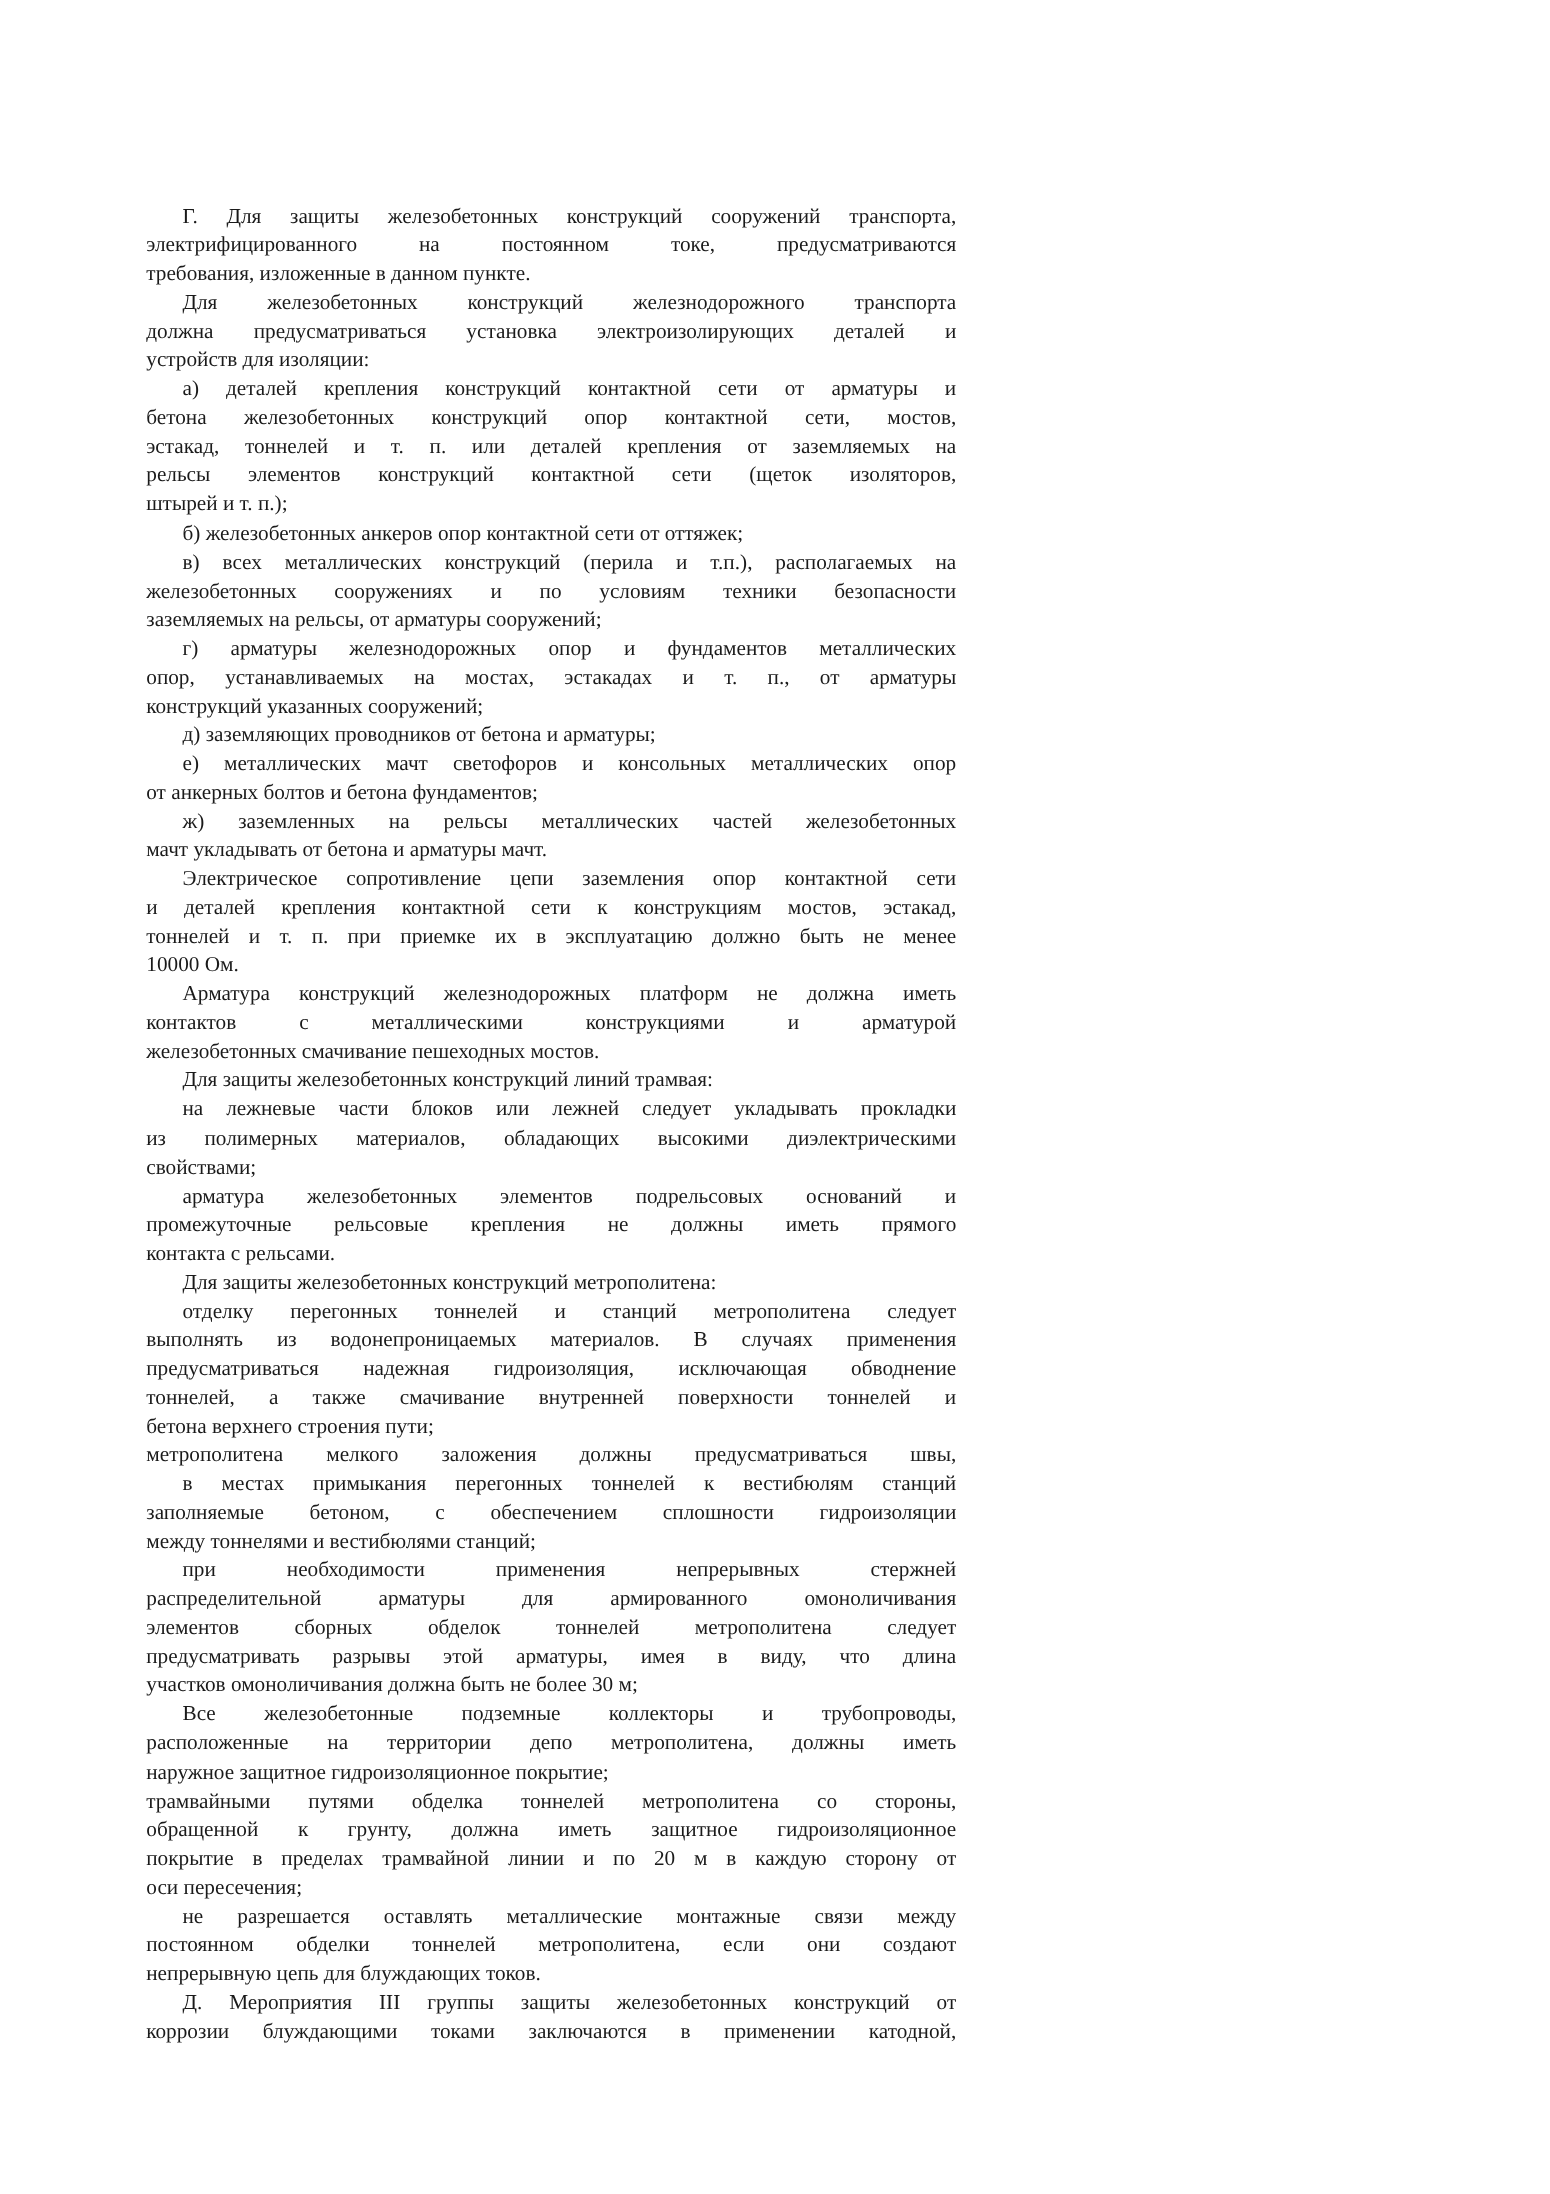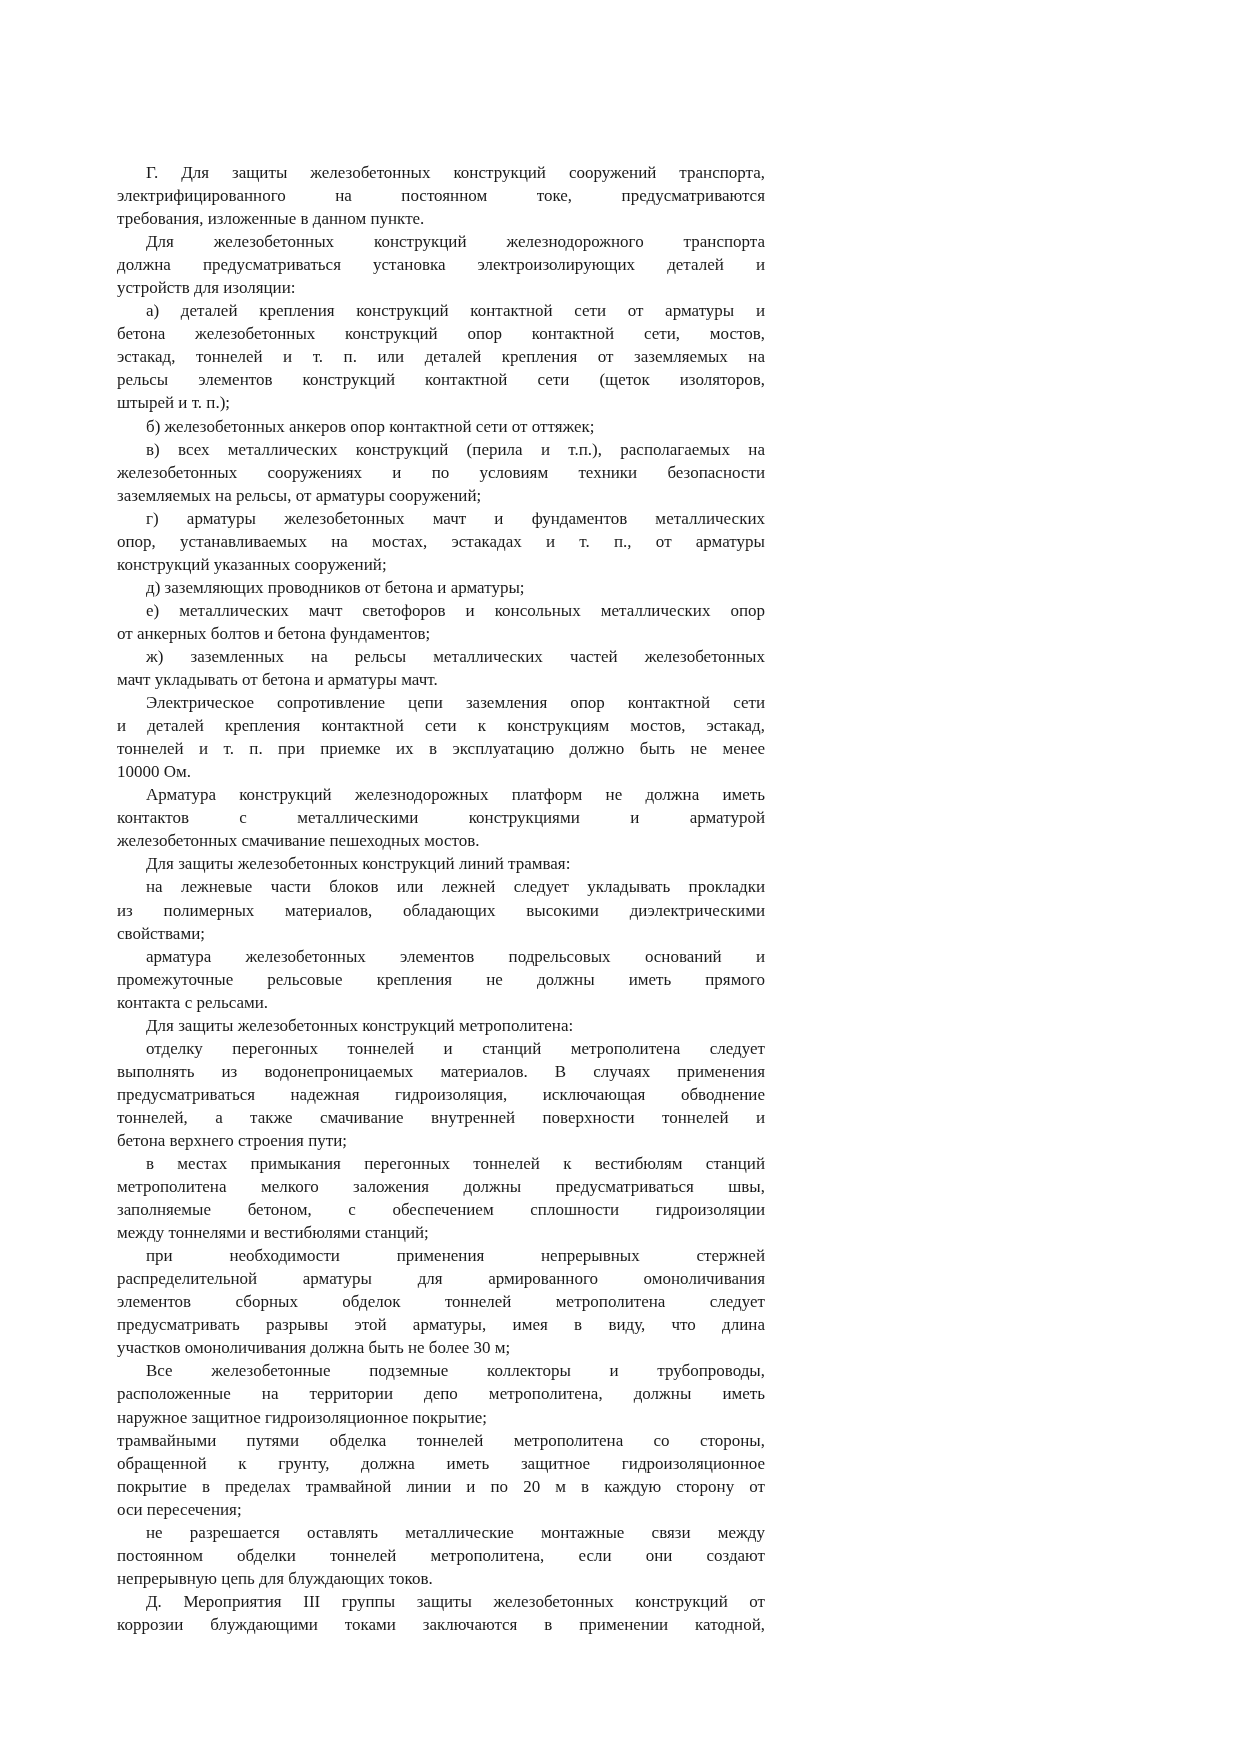--- a/index.html
+++ b/index.html
@@ -50,21 +50,21 @@
     </div>
     <div class="para">
       <div class="line first last">б) железобетонных анкеров опор контактной сети от оттяжек;</div>
     </div>
     <div class="para">
       <div class="line first">в) всех металлических конструкций (перила и т.п.), располагаемых на</div>
       <div class="line">железобетонных сооружениях и по условиям техники безопасности</div>
       <div class="line last">заземляемых на рельсы, от арматуры сооружений;</div>
     </div>
     <div class="para">
-      <div class="line first">г) арматуры железобетонных мачт и фундаментов металлических</div>
+      <div class="line first">г) арматуры железнодорожных опор и фундаментов металлических</div>
       <div class="line">опор, устанавливаемых на мостах, эстакадах и т. п., от арматуры</div>
       <div class="line last">конструкций указанных сооружений;</div>
     </div>
     <div class="para">
       <div class="line first last">д) заземляющих проводников от бетона и арматуры;</div>
     </div>
     <div class="para">
       <div class="line first">е) металлических мачт светофоров и консольных металлических опор</div>
       <div class="line last">от анкерных болтов и бетона фундаментов;</div>
     </div>
@@ -100,22 +100,22 @@
       <div class="line first last">Для защиты железобетонных конструкций метрополитена:</div>
     </div>
     <div class="para">
       <div class="line first">отделку перегонных тоннелей и станций метрополитена следует</div>
       <div class="line">выполнять из водонепроницаемых материалов. В случаях применения</div>
       <div class="line">предусматриваться надежная гидроизоляция, исключающая обводнение</div>
       <div class="line">тоннелей, а также смачивание внутренней поверхности тоннелей и</div>
       <div class="line last">бетона верхнего строения пути;</div>
     </div>
     <div class="para">
+      <div class="line">метрополитена мелкого заложения должны предусматриваться швы,</div>
       <div class="line first">в местах примыкания перегонных тоннелей к вестибюлям станций</div>
-      <div class="line">метрополитена мелкого заложения должны предусматриваться швы,</div>
       <div class="line">заполняемые бетоном, с обеспечением сплошности гидроизоляции</div>
       <div class="line last">между тоннелями и вестибюлями станций;</div>
     </div>
     <div class="para">
       <div class="line first">при необходимости применения непрерывных стержней</div>
       <div class="line">распределительной арматуры для армированного омоноличивания</div>
       <div class="line">элементов сборных обделок тоннелей метрополитена следует</div>
       <div class="line">предусматривать разрывы этой арматуры, имея в виду, что длина</div>
       <div class="line last">участков омоноличивания должна быть не более 30 м;</div>
     </div>

